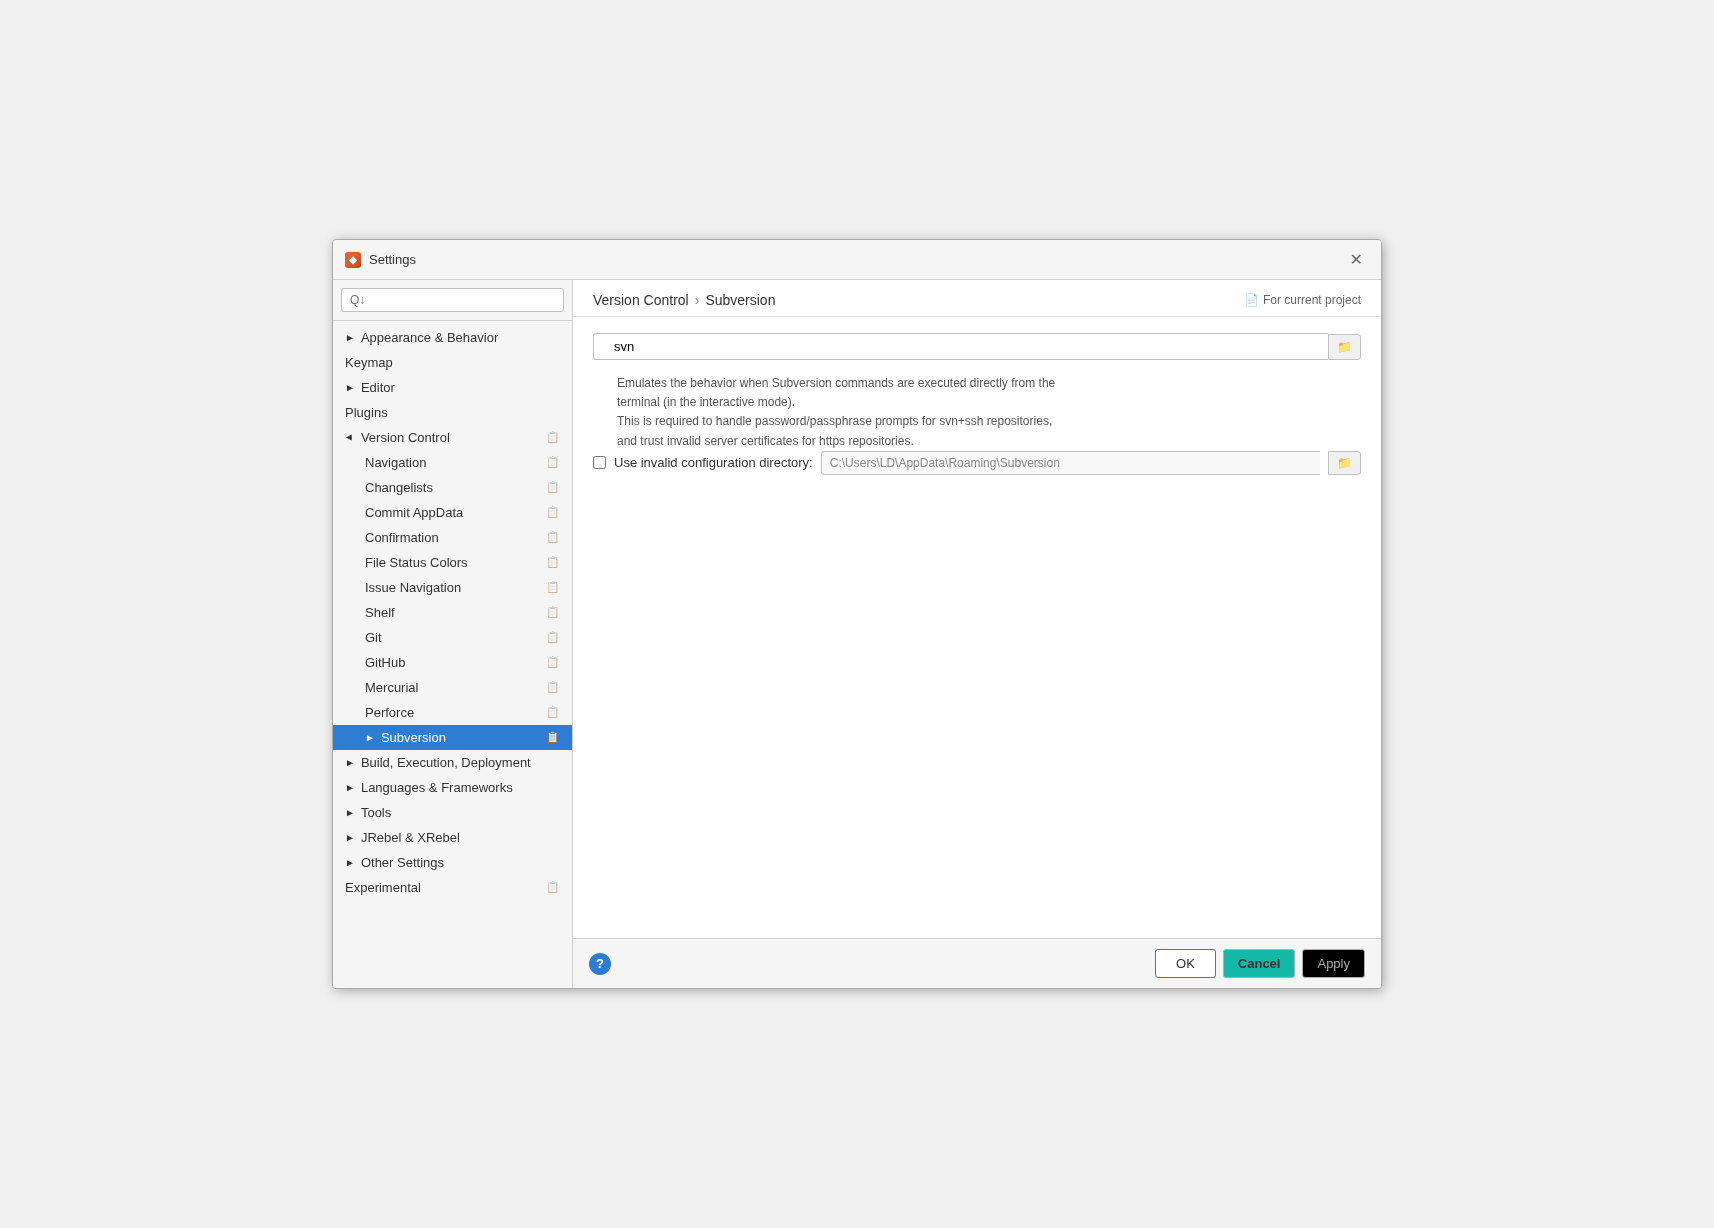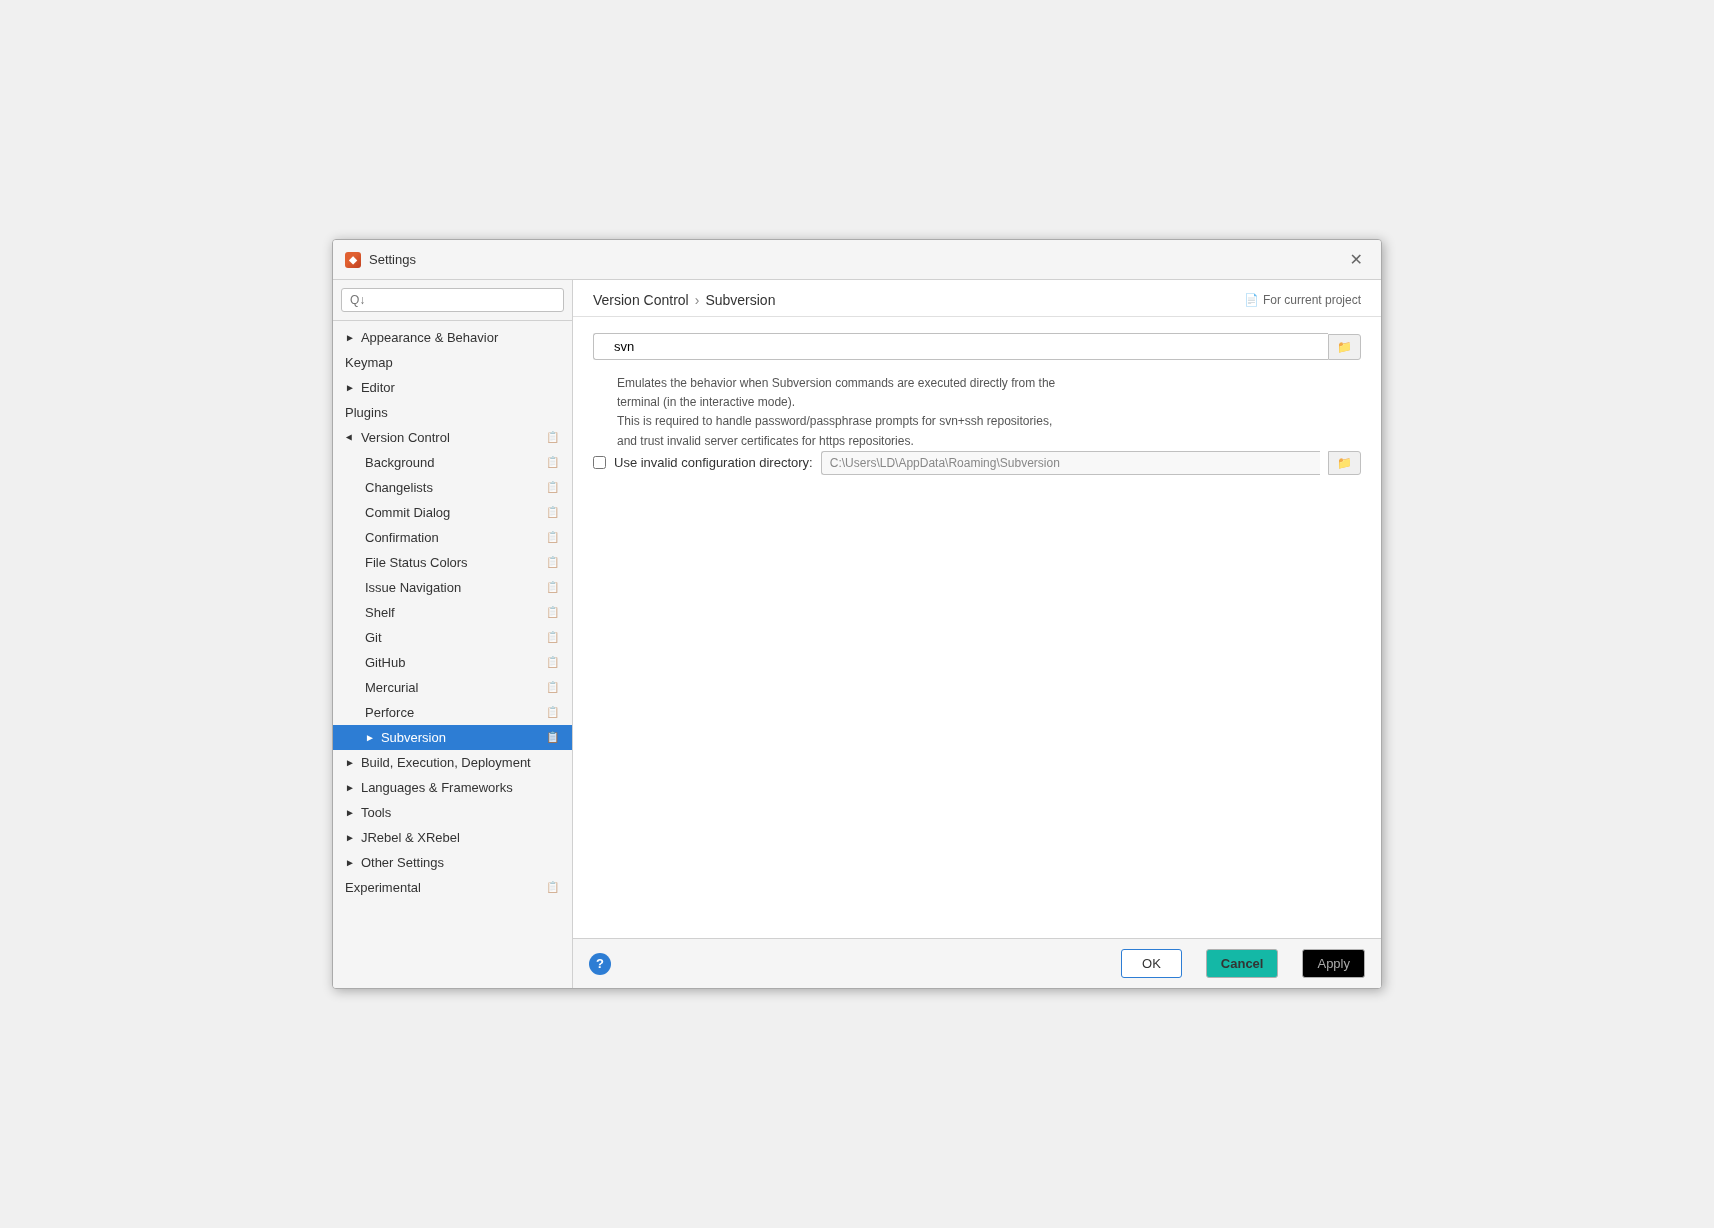--- a/index.html
+++ b/index.html
@@ -311,21 +311,21 @@
       border: none;
       font-size: 13px;
       cursor: pointer;
       display: flex;
       align-items: center;
       justify-content: center;
       font-weight: bold;
     }
     .bottom-right {
       display: flex;
-      gap: 24px;
+      gap: 7px;
     }
     .btn-ok {
       padding: 6px 20px;
       background: white;
       border: 1px solid #2d7dd4;
       color: #333;
       border-radius: 3px;
       cursor: pointer;
       font-size: 13px;
     }
@@ -383,29 +383,29 @@
         </div>
         <div class="nav-item">
           <span>Plugins</span>
         </div>
         <div class="nav-item parent expanded">
           <span class="arrow">▼</span>
           <span>Version Control</span>
           <span class="copy-icon">📋</span>
         </div>
         <div class="nav-item nav-child">
-          <span>Background</span>
+          <span>Navigation</span>
           <span class="copy-icon">📋</span>
         </div>
         <div class="nav-item nav-child">
           <span>Changelists</span>
           <span class="copy-icon">📋</span>
         </div>
         <div class="nav-item nav-child">
-          <span>Commit Dialog</span>
+          <span>Commit AppData</span>
           <span class="copy-icon">📋</span>
         </div>
         <div class="nav-item nav-child">
           <span>Confirmation</span>
           <span class="copy-icon">📋</span>
         </div>
         <div class="nav-item nav-child">
           <span>File Status Colors</span>
           <span class="copy-icon">📋</span>
         </div>

